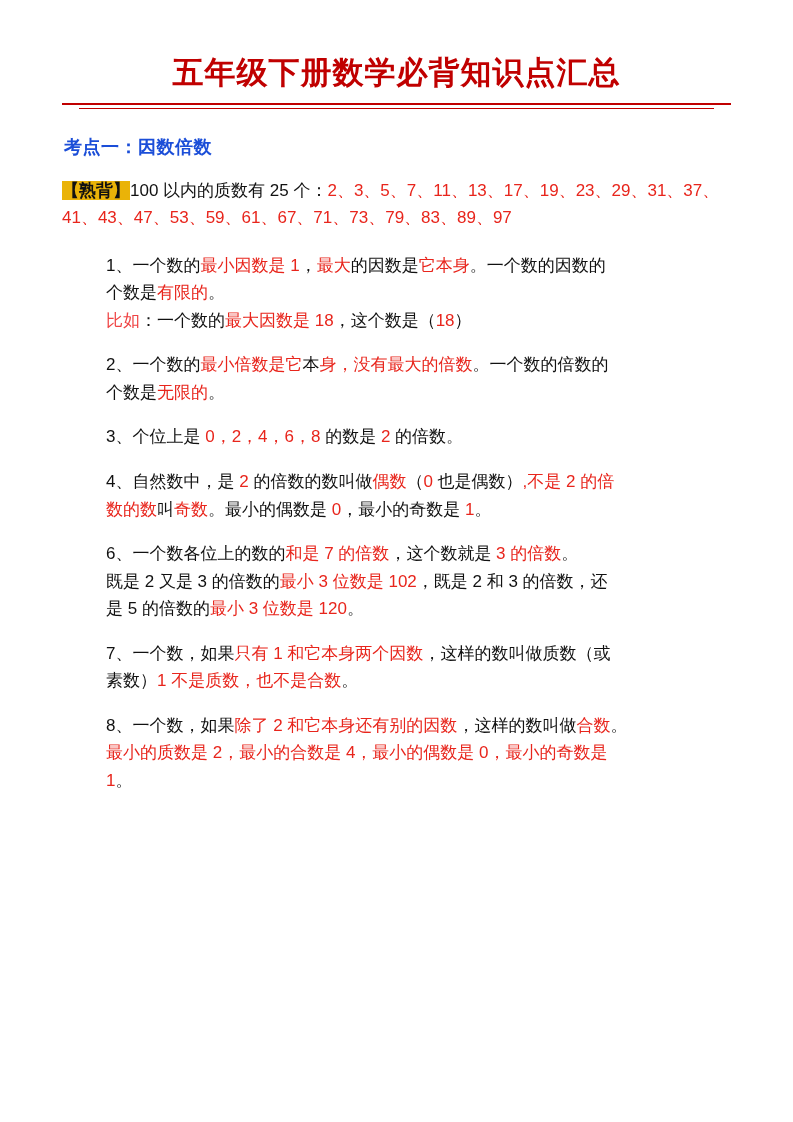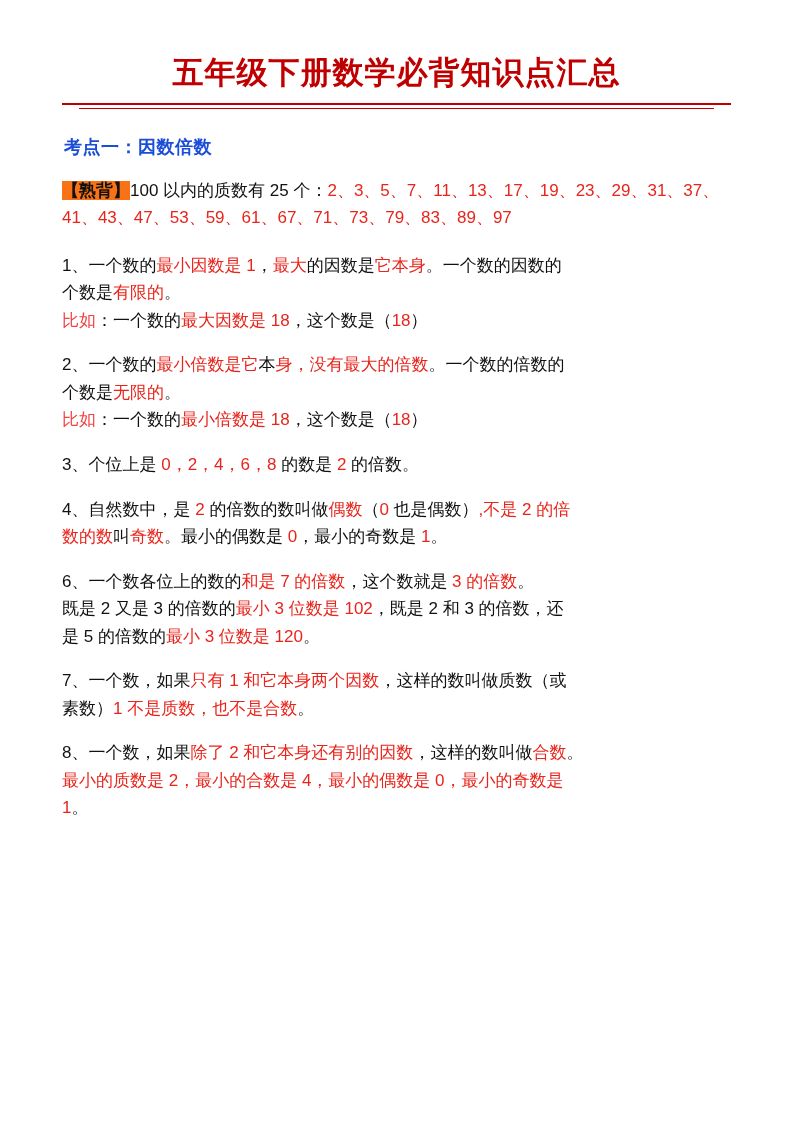--- a/index.html
+++ b/index.html
@@ -54,23 +54,24 @@
   }
   .para {
     font-size: 17px;
     line-height: 1.62;
     margin: 0 0 17px 0;
     text-align: left;
     word-break: break-word;
   }
   .para .ln {
     display: block;
+    margin-left: 44px;
   }
   .hl {
-    background: #f97316;
+    background: #eab308;
     font-weight: bold;
     color: #111111;
   }
   .red {
     color: #e8251c;
   }
   .blue {
     color: #ef4444;
   }
   .black {
@@ -100,21 +101,20 @@
 
   <p class="para">
     <span class="ln"><span class="black">1、一个数的</span><span class="red">最小因数是 1</span><span class="black">，</span><span class="red">最大</span><span class="black">的因数是</span><span class="red">它本身</span><span class="black">。一个数的因数的</span></span>
     <span class="ln"><span class="black">个数是</span><span class="red">有限的</span><span class="black">。</span></span>
     <span class="ln"><span class="blue">比如</span><span class="black">：一个数的</span><span class="red">最大因数是 18</span><span class="black">，这个数是（</span><span class="red">18</span><span class="black">）</span></span>
   </p>
 
   <p class="para">
     <span class="ln"><span class="black">2、一个数的</span><span class="red">最小倍数是它</span><span class="black">本</span><span class="red">身，没有最大的倍数</span><span class="black">。一个数的倍数的</span></span>
     <span class="ln"><span class="black">个数是</span><span class="red">无限的</span><span class="black">。</span></span>
-    <span class="ln"><span class="blue">比如</span><span class="black">：一个数的</span><span class="red">最小倍数是 18</span><span class="black">，这个数是（</span><span class="red">18</span><span class="black">）</span></span>
   </p>
 
   <p class="para">
     <span class="ln"><span class="black">3、个位上是 </span><span class="red">0，2，4，6，8</span><span class="black"> 的数是 </span><span class="red">2</span><span class="black"> 的倍数。</span></span>
   </p>
 
   <p class="para">
     <span class="ln"><span class="black">4、自然数中，是 </span><span class="red">2</span><span class="black"> 的倍数的数叫做</span><span class="red">偶数</span><span class="black">（</span><span class="red">0</span><span class="black"> 也是偶数）</span><span class="red">,不是 2 的倍</span></span>
     <span class="ln"><span class="red">数的数</span><span class="black">叫</span><span class="red">奇数</span><span class="black">。最小的偶数是 </span><span class="red">0</span><span class="black">，最小的奇数是 </span><span class="red">1</span><span class="black">。</span></span>
   </p>

